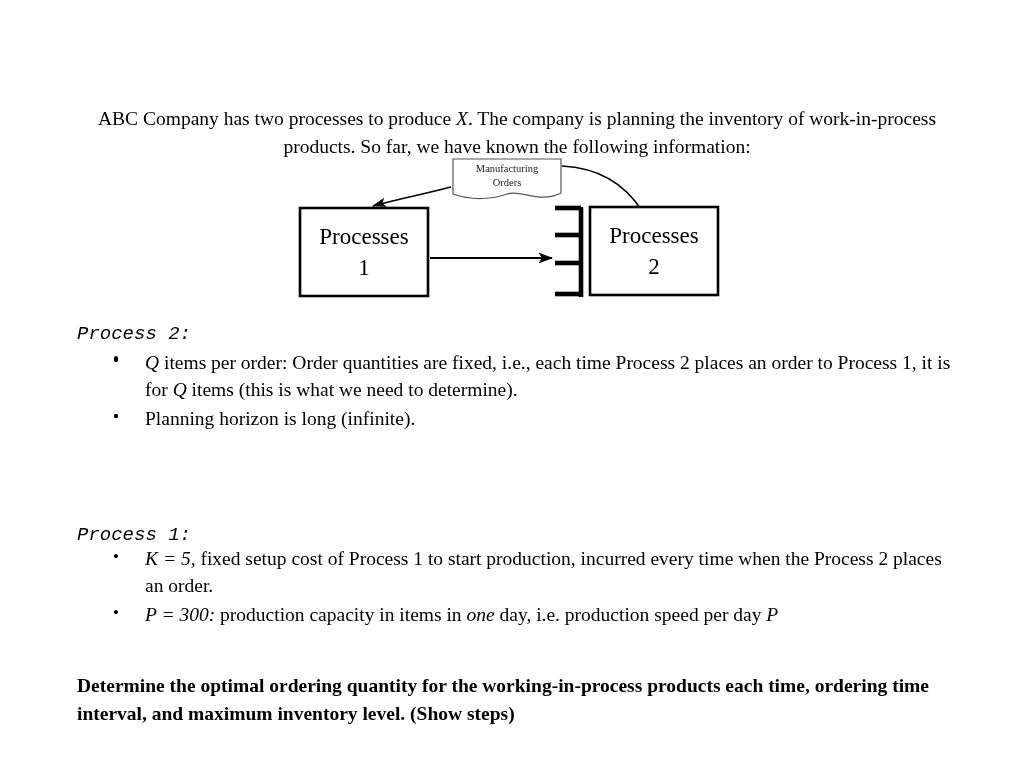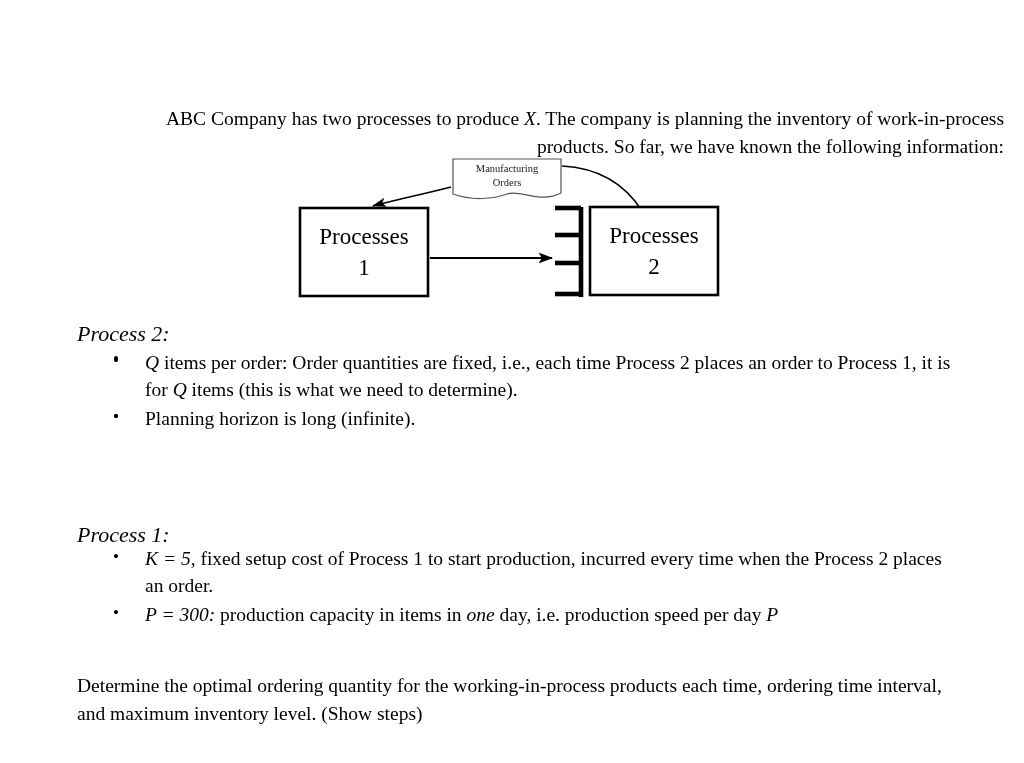--- a/index.html
+++ b/index.html
@@ -26,30 +26,30 @@
   }
 
   
   .intro-para {
     position: absolute;
     left: 77px;
     top: 85px;
     width: 880px;
     font-size: 19.5px;
     line-height: 28px;
-    text-align: right;
-    margin-left: 47px;
+    text-align: center;
   }
 
   .section-heading {
     position: absolute;
     left: 77px;
-    font-size: 22px;
+    font-size: 19px;
     font-style: italic;
     line-height: 24px;
+    font-family: Liberation Mono, monospace;
   }
   #heading-process-2 { top: 322px; }
   #heading-process-1 { top: 523px; }
 
   .bullet-list {
     position: absolute;
     left: 77px;
     width: 880px;
     margin: 0;
     padding: 0;
@@ -73,20 +73,21 @@
     line-height: 27px;
   }
 
   .closing-para {
     position: absolute;
     left: 77px;
     top: 652px;
     width: 880px;
     font-size: 19.5px;
     line-height: 28px;
+    font-weight: bold;
   }
 
   em.mi { font-style: italic; }
 
   
   .diagram {
     position: absolute;
     left: 280px;
     top: 149px;
     width: 470px;

